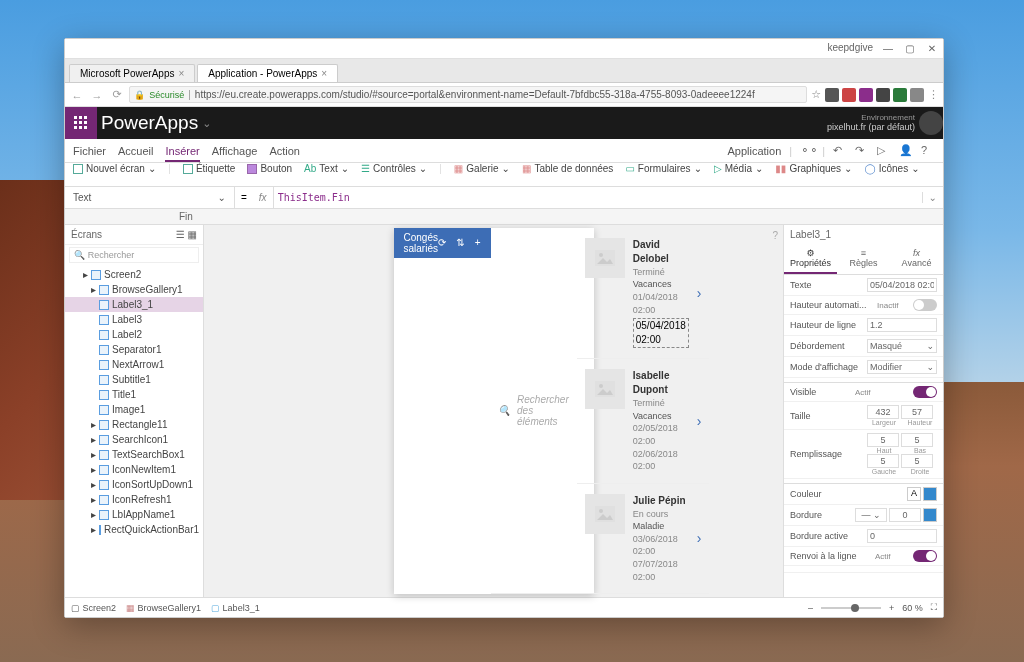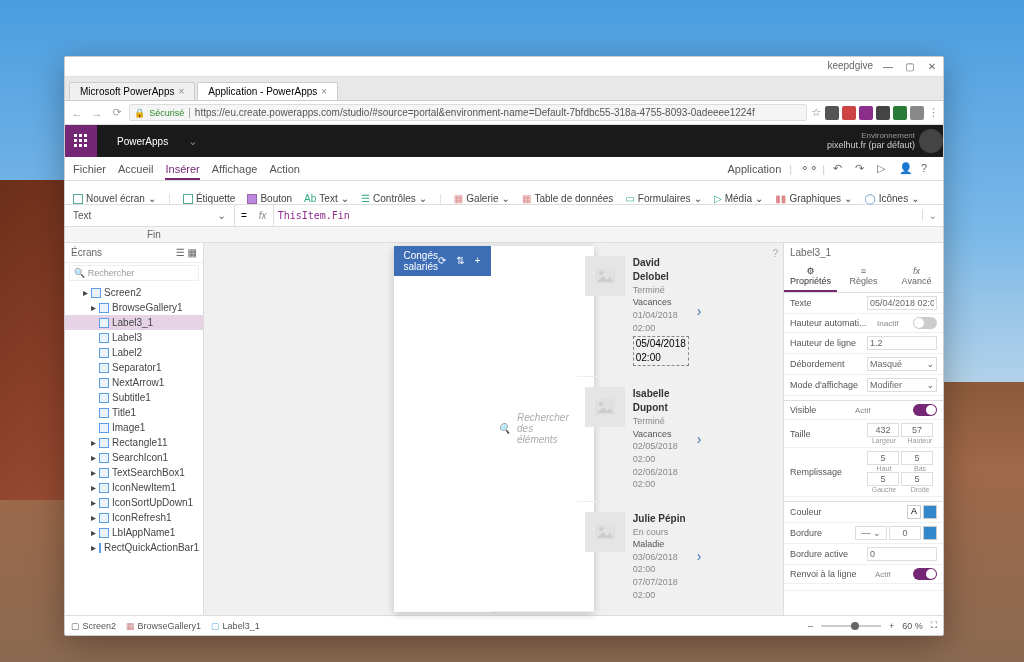--- a/index.html
+++ b/index.html
@@ -1,44 +1,44 @@
 <!DOCTYPE html>
 <html><head>
 <meta charset="utf-8">
 <style>
 * { margin: 0; padding: 0; box-sizing: border-box; font-family: 'Segoe UI', sans-serif; }
 body { width: 1024px; height: 662px; overflow: hidden; background: linear-gradient(180deg, #4a9de0 0%, #7ab8e8 35%, #b8d4e8 60%); position: relative; }
 .desert { position: absolute; bottom: 0; left: 0; right: 0; height: 280px; background: linear-gradient(180deg, #8b5a3a 0%, #a06848 30%, #8a6a52 100%); }
 .cliff { position: absolute; left: 0; top: 180px; width: 180px; height: 320px; background: linear-gradient(135deg, #6b2f1a 0%, #8b4028 50%, #a0563a 100%); clip-path: polygon(0 0, 60% 0, 100% 40%, 100% 100%, 0 100%); }
-.window { position: absolute; left: 64px; top: 56px; width: 880px; height: 580px; background: #f5f5f5; box-shadow: 0 8px 32px rgba(0,0,0,0.3); border: 1px solid #ccc; border-radius: 2px; display: flex; flex-direction: column; font-size: 11px; }
+.window { position: absolute; left: 64px; top: 38px; width: 880px; height: 580px; background: #f5f5f5; box-shadow: 0 8px 32px rgba(0,0,0,0.3); border: 1px solid #ccc; border-radius: 2px; display: flex; flex-direction: column; font-size: 11px; }
 .titlebar { height: 20px; display: flex; align-items: center; justify-content: space-between; padding: 0 4px; background: #fff; border-bottom: 1px solid #e0e0e0; }
 .titlebar-right { display: flex; gap: 8px; font-size: 10px; color: #666; }
 .tb-btn { width: 14px; height: 14px; display: inline-flex; align-items: center; justify-content: center; }
 .tabs { height: 24px; display: flex; background: #e8e8e8; align-items: flex-end; padding: 0 4px; border-bottom: 1px solid #ccc; }
 .tab { padding: 3px 10px; font-size: 10px; background: #f0f0f0; border: 1px solid #ccc; border-bottom: none; margin-right: 2px; border-radius: 2px 2px 0 0; display: flex; align-items: center; gap: 4px; }
 .tab.active { background: #fff; }
 .tab-close { color: #888; }
 .addressbar { height: 24px; display: flex; align-items: center; gap: 4px; padding: 0 4px; background: #fff; border-bottom: 1px solid #e0e0e0; }
 .nav-btn { width: 16px; height: 16px; color: #999; display: flex; align-items: center; justify-content: center; }
 .url { flex: 1; font-size: 10px; color: #555; padding: 2px 4px; background: #f5f5f5; border: 1px solid #ddd; border-radius: 2px; display: flex; align-items: center; gap: 4px; }
 .secure { color: #2a8a2a; font-size: 9px; }
 .ext-icons { display: flex; gap: 3px; }
 .ext-icon { width: 14px; height: 14px; background: #555; border-radius: 2px; }
 .appbar { height: 32px; background: #1a1a1a; display: flex; align-items: center; color: #fff; padding: 0 0; }
 .waffle { width: 32px; height: 32px; background: #742774; display: flex; align-items: center; justify-content: center; }
-.app-title { padding: 0 20px; font-size: 10px; }
+.app-title { padding: 0 4px; font-size: 19px; }
 .appbar-right { margin-left: auto; display: flex; align-items: center; gap: 4px; font-size: 9px; color: #ccc; }
 .env { text-align: right; line-height: 1.2; }
 .avatar { width: 24px; height: 24px; border-radius: 50%; background: #444; }
 .ribbon { height: 24px; display: flex; align-items: center; background: #fff; border-bottom: 1px solid #ddd; padding: 0 8px; font-size: 11px; color: #555; gap: 12px; }
 .ribbon-item { cursor: pointer; }
 .ribbon-item.active { color: #742774; border-bottom: 2px solid #742774; padding-bottom: 3px; margin-bottom: -5px; }
 .ribbon-right { margin-left: auto; display: flex; gap: 8px; align-items: center; }
 .rb-icon { width: 14px; height: 14px; color: #666; }
-.toolbar { height: 24px; display: flex; align-items: flex-end; background: #fff; border-bottom: 1px solid #ddd; padding: 0 8px; font-size: 10px; color: #444; gap: 12px; }
+.toolbar { height: 24px; display: flex; align-items: flex-start; background: #fff; border-bottom: 1px solid #ddd; padding: 0 8px; font-size: 10px; color: #444; gap: 12px; }
 .tb-item { display: flex; align-items: center; gap: 3px; cursor: pointer; }
 .tb-sq { width: 10px; height: 10px; border: 1px solid currentColor; }
 .formulabar { height: 22px; display: flex; align-items: center; background: #fff; border-bottom: 1px solid #ddd; font-size: 10px; }
 .fb-prop { width: 170px; padding: 0 8px; border-right: 1px solid #ddd; color: #555; height: 100%; display: flex; align-items: center; justify-content: space-between; }
 .fb-fx { padding: 0 6px; color: #888; font-style: italic; border-right: 1px solid #ddd; height: 100%; display: flex; align-items: center; }
 .fb-eq { padding: 0 6px; }
 .fb-input { flex: 1; padding: 0 4px; color: #8b2d8b; font-family: monospace; border-right: 1px solid #ddd; }
 .hint { padding: 2px 6px; background: #f5f5f5; font-size: 10px; color: #666; border-bottom: 1px solid #ddd; }
 .workspace { flex: 1; display: flex; min-height: 0; background: #f0f0f0; }
 .treepanel { width: 139px; background: #fff; border-right: 1px solid #ddd; display: flex; flex-direction: column; font-size: 10px; }
@@ -207,21 +207,21 @@
   <div class="formulabar">
     <div class="fb-prop">
         <span>Text</span>
         <span>⌄</span>
       </div>
     <span class="fb-eq">=</span>
     <span class="fb-fx">fx</span>
     <div class="fb-input">ThisItem.Fin</div>
     <span style="padding:0 6px;color:#888">⌄</span>
   </div>
-  <div class="hint" style="padding-left:82px">Fin</div>
+  <div class="hint" style="padding-left:114px">Fin</div>
 
   <div class="workspace">
     <div class="treepanel">
       <div class="tree-head">
         <span>Écrans</span>
         <span><span>☰</span> <span>▦</span></span>
       </div>
       <div class="tree-search">🔍 <span>Rechercher</span></div>
       <div class="tree" id="tree-container">
           <div class="tree-node d0">▸ <span class="tree-icon"></span><span>Screen2</span></div>

